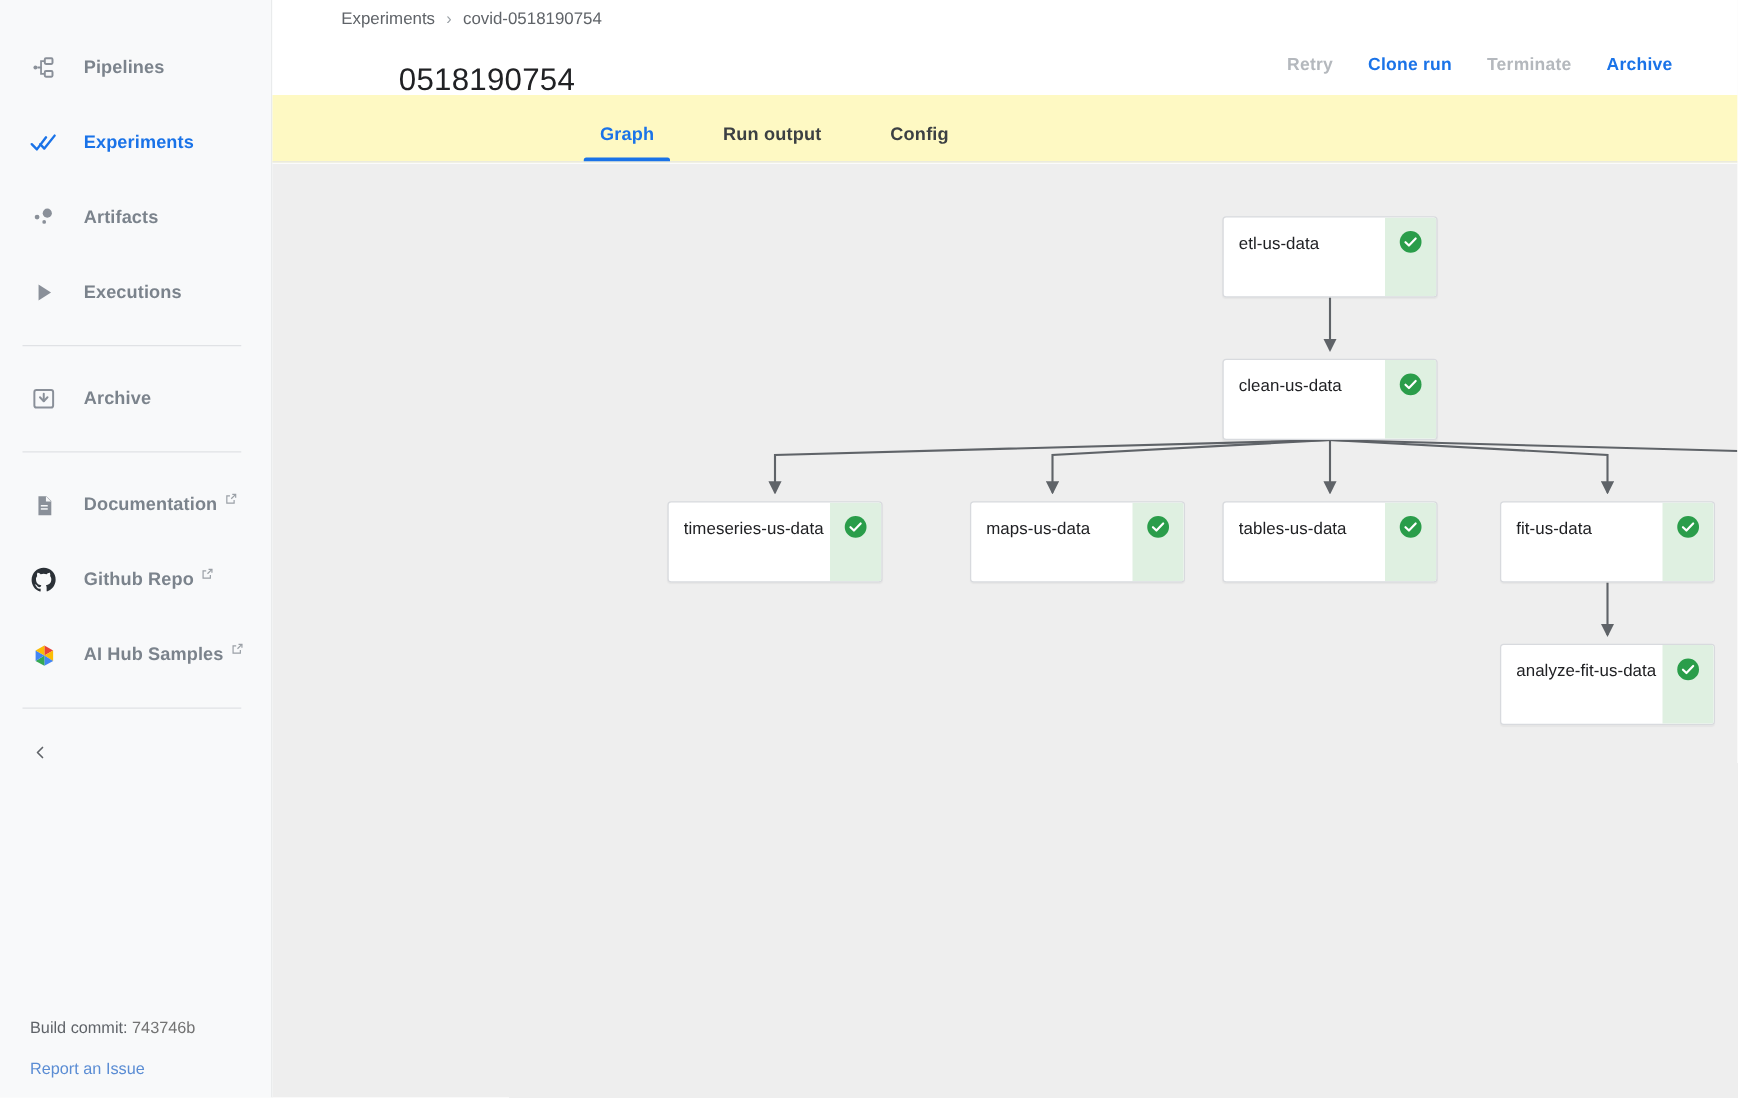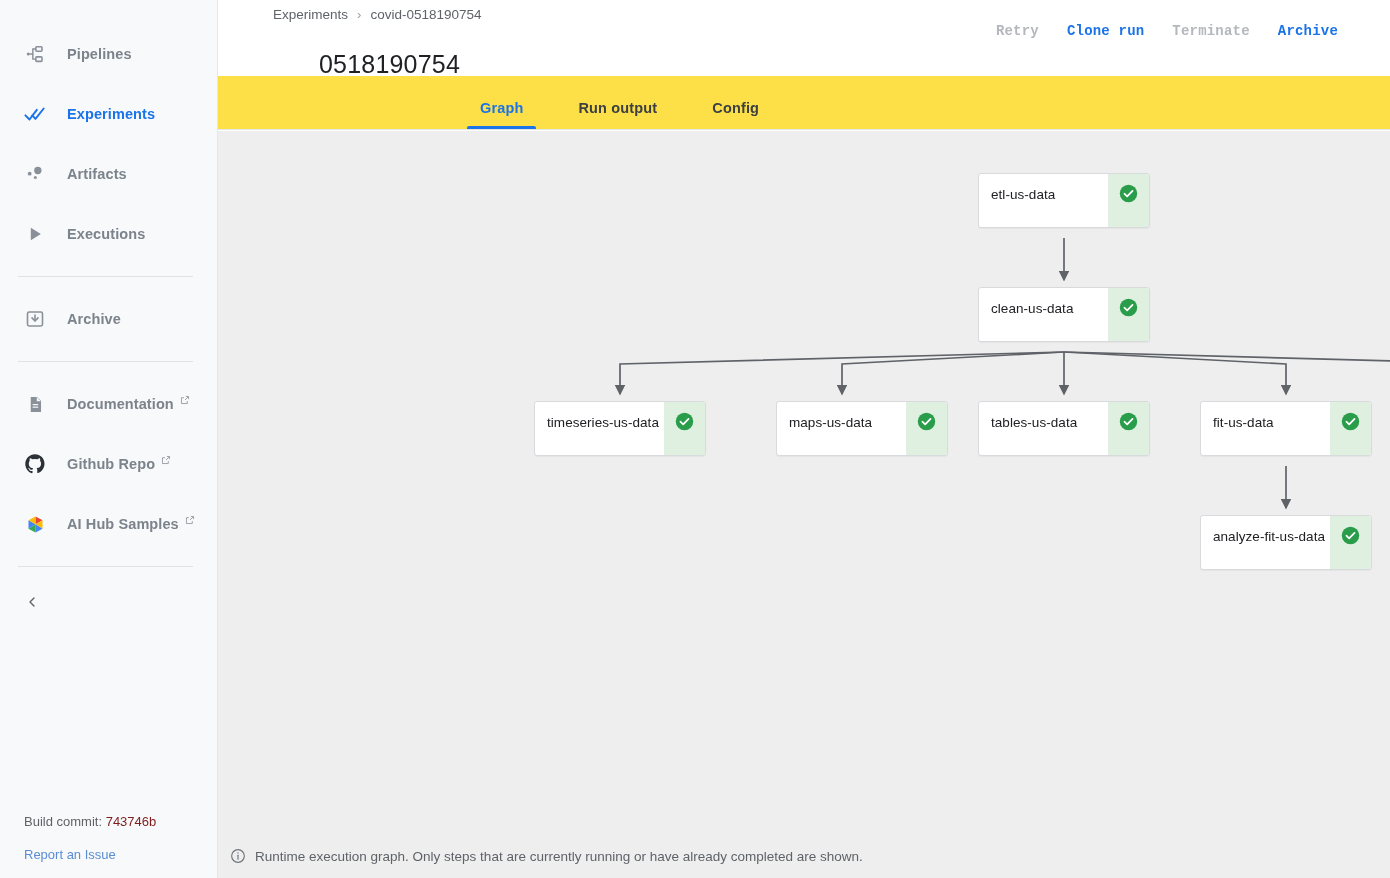--- a/index.html
+++ b/index.html
@@ -64,21 +64,21 @@
     height: 48px; padding-left: 24px; cursor: pointer;
   }
   .collapse-chev { color: #5f6368; font-size: 17px; line-height: 1; }
 
   .sidebar-foot {
     position: absolute; left: 0; bottom: 0;
     width: 218px;
     padding: 0 0 16px 24px;
   }
   .build-line { font-size: 13px; color: #5f6368; margin-bottom: 18px; }
-  .build-line .sha { color: #7f1d1d; cursor: pointer; text-align: center; }
+  .build-line .sha { color: #737373; cursor: pointer; text-align: center; }
   .report-link { font-size: 13px; color: #5b8dd4; cursor: pointer; }
 
   
   .main { flex: 1 1 auto; position: relative; height: 878px; background: #fff; }
 
   .topbar { height: 76px; position: relative; background: #fff; }
   .breadcrumb {
     position: absolute; left: 55px; top: 7px;
     font-size: 13.5px; color: #5f6368;
     display: flex; align-items: center; gap: 9px;
@@ -108,29 +108,30 @@
 
   .actions {
     position: absolute; right: 38px; top: 17px;
     display: flex; align-items: center; gap: 0px;
   }
   .action-btn {
     font-size: 14px; font-weight: bold;
     padding: 6px 14px;
     letter-spacing: .2px;
     background: none; border: none;
-    font-family: Liberation Mono, monospace;
+    font-family: Liberation Sans, sans-serif;
+    margin-top: 20px;
   }
   .action-btn.enabled { color: #1a73e8; cursor: pointer; }
   .action-btn.disabled { color: #b4b8bd; cursor: default; }
 
   .tabbar {
     height: 54px;
     border-bottom: 1px solid #e3e5e7;
-    position: relative; background: #fde047;
+    position: relative; background: #fef9c3;
   }
   .tabs { position: absolute; left: 249px; bottom: 0; display: flex; }
   .tab {
     font-size: 14.5px; font-weight: bold;
     color: #3c4043;
     padding: 0 13px 13px 13px;
     margin-right: 29px;
     cursor: pointer;
     position: relative;
     letter-spacing: .15px;
@@ -147,21 +148,21 @@
   .canvas {
     position: absolute;
     left: 0; right: 0; top: 131px; bottom: 0;
     background: #eeeeee;
     overflow: hidden;
   }
   #edge-svg { position: absolute; left: 0; top: 0; width: 100%; height: 100%; }
 
   .node {
     position: absolute;
-    height: 55px;
+    height: 65px;
     background: #ffffff;
     border: 1px solid #d8dade;
     border-radius: 3px;
     display: flex;
     box-shadow: 0 1px 1px rgba(0,0,0,0.04);
     cursor: pointer;
     overflow: hidden;
   }
   .node-body {
     flex: 1 1 auto;
@@ -455,26 +456,16 @@
             </div>
             <div class="node-status">
               <svg class="chk" viewBox="0 0 24 24">
                 <circle cx="12" cy="12" r="11" fill="#2a9d4a"></circle>
                 <polyline points="6.8,12.3 10.3,15.7 17.1,8.6" fill="none" stroke="#ffffff" stroke-width="2.2" stroke-linecap="round" stroke-linejoin="round"></polyline>
               </svg>
             </div>
           </div>
         </div>
 
-      <div class="graph-note">
-        <span class="info-ico">
-          <svg width="16" height="16" viewBox="0 0 24 24" fill="none" stroke="currentColor" stroke-width="1.7">
-            <circle cx="12" cy="12" r="9.5"></circle>
-            <line x1="12" y1="11" x2="12" y2="17" stroke-linecap="round"></line>
-            <circle cx="12" cy="7.6" r="1.05" fill="currentColor" stroke="none"></circle>
-          </svg>
-        </span>
-        <span class="note-text">Runtime execution graph. Only steps that are currently running or have already completed are shown.</span>
-      </div>
     </div>
 
   </div>
 </div>
 
 </body></html>

